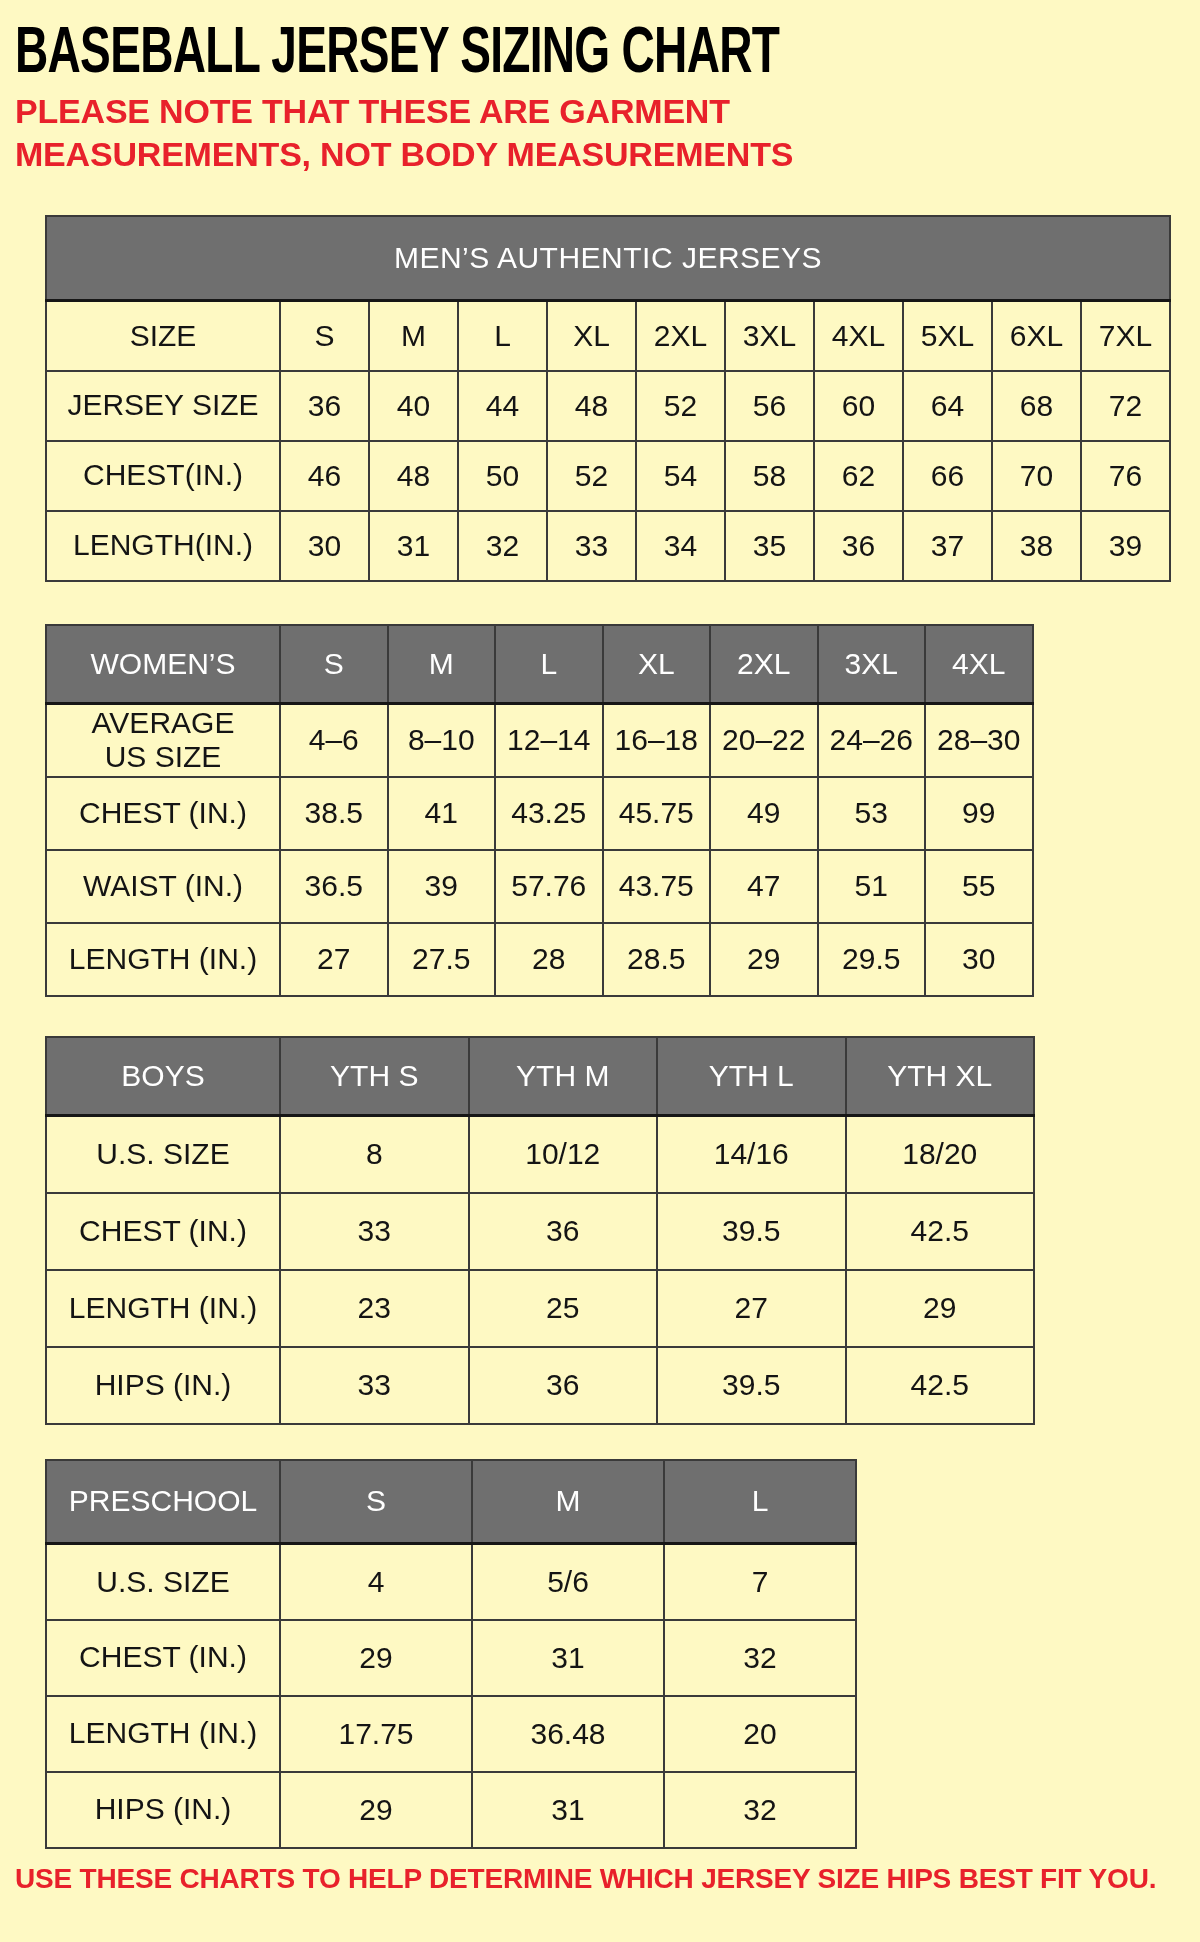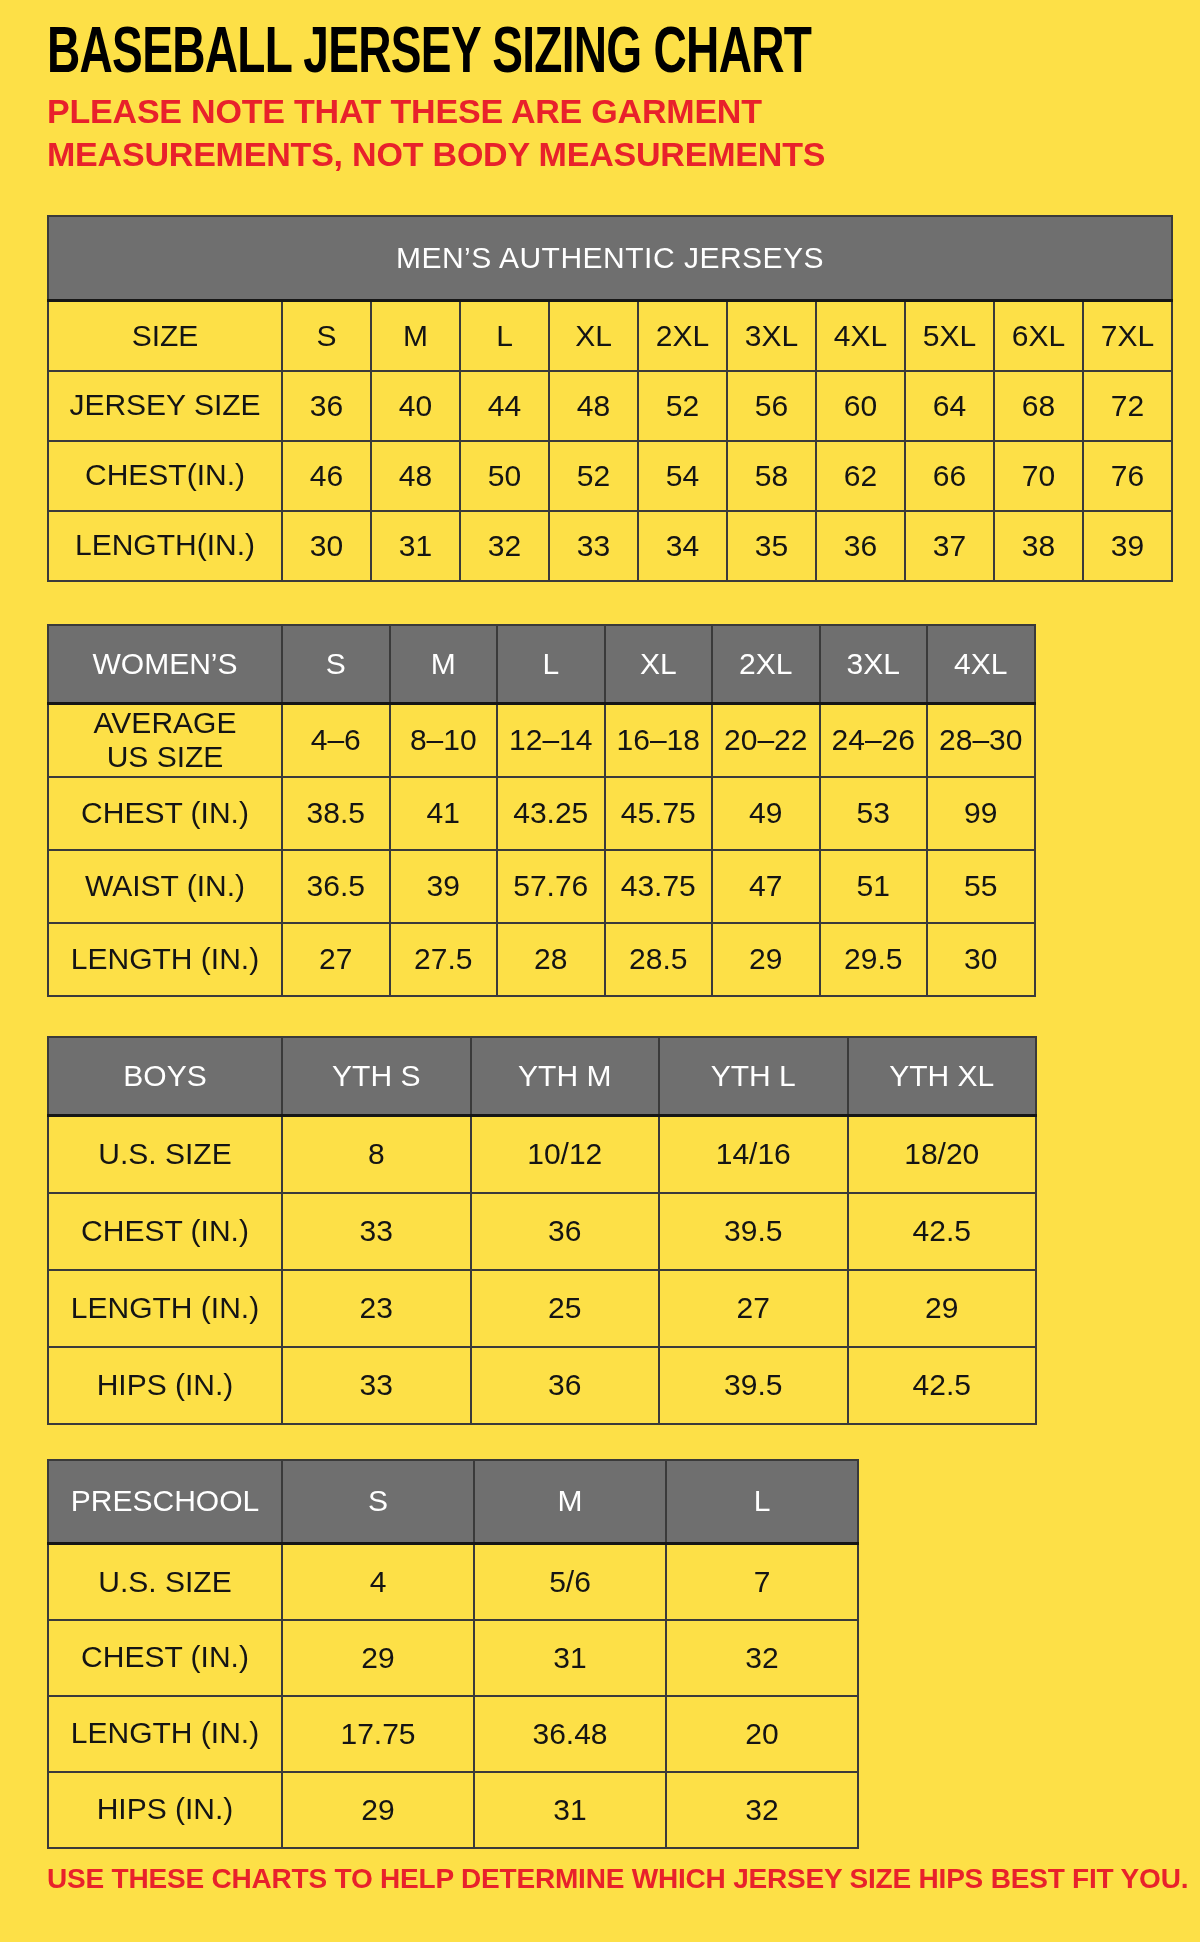--- a/index.html
+++ b/index.html
@@ -1,22 +1,22 @@
 <!DOCTYPE html>
 <html><head>
 <meta charset="utf-8">
 <style>
   html, body { margin: 0; padding: 0; background: #ffffff; }
   .page {
     position: relative;
     width: 1200px;
     height: 1942px;
     box-sizing: border-box;
-    padding: 20px 0 0 47px;
-    background: #fde047;
+    padding: 20px 0 0 15px;
+    background: #fef9c3;
     font-family: "Liberation Sans", sans-serif;
     color: #111111;
     overflow: hidden;
   }
   h1.title {
     margin: 0;
     height: 60px;
     line-height: 60px;
     white-space: nowrap;
   }
@@ -35,20 +35,21 @@
     font-size: 34px;
     line-height: 1.26;
     font-weight: 700;
     color: #e8212b;
     letter-spacing: -0.2px;
   }
   table.tbl {
     border-collapse: collapse;
     table-layout: fixed;
     border: 2px solid #161616;
+    margin-left: 30px;
   }
   table.tbl td, table.tbl th {
     border: 2px solid #3a3a3a;
     text-align: center;
     vertical-align: middle;
     padding: 0;
     font-weight: 400;
     font-size: 30px;
     color: #141414;
     overflow: hidden;

